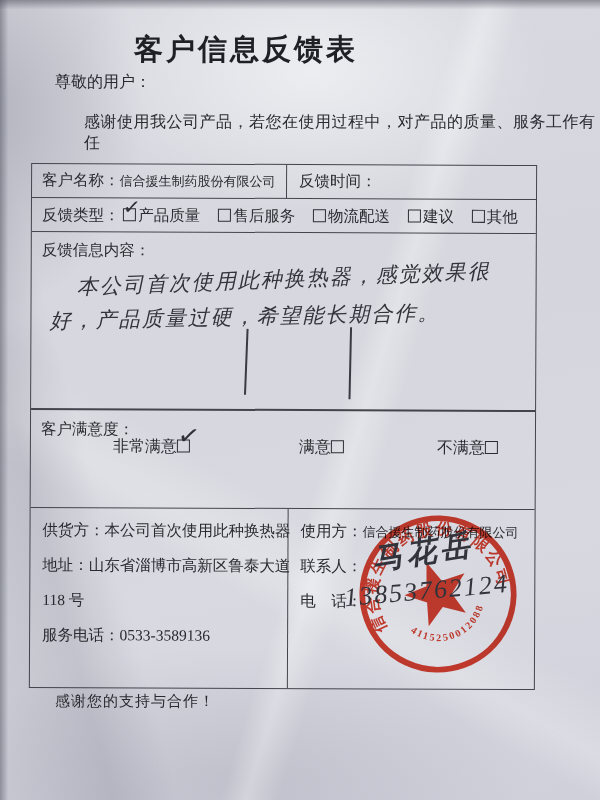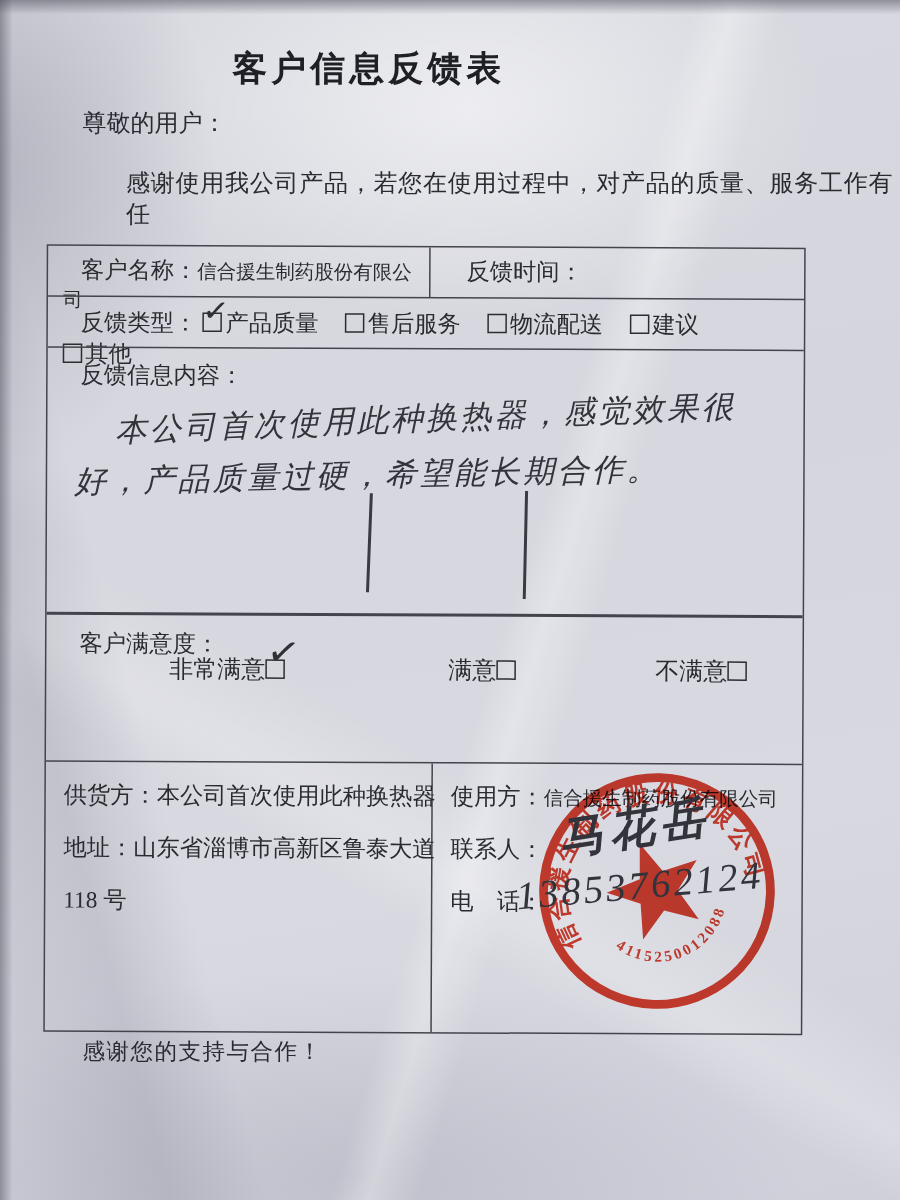--- a/index.html
+++ b/index.html
@@ -19,42 +19,42 @@
       linear-gradient(107deg, rgba(255,255,255,0) 55%, rgba(255,255,255,.30) 58%, rgba(255,255,255,0) 62%),
       linear-gradient(255deg, rgba(130,132,146,0) 78%, rgba(130,132,146,.28) 86%, rgba(130,132,146,.10) 100%),
       linear-gradient(30deg, rgba(255,255,255,0) 30%, rgba(255,255,255,.22) 34%, rgba(255,255,255,0) 40%),
       radial-gradient(ellipse 420px 200px at 40% 98%, rgba(126,128,142,.22), rgba(126,128,142,0) 70%),
       linear-gradient(170deg, #d9dae1 0%, #d4d5dd 40%, #d7d8e0 70%, #cfd0da 100%);
   }
 
   .abs { position:absolute; }
 
   .doc-title { top:30px; left:0; width:492px; text-align:center;
-    font-size:23px; font-weight:bold; letter-spacing:3px; color:#1f2026; }
+    font-size:29px; font-weight:bold; letter-spacing:3px; color:#1f2026; }
 
   .salutation { left:55px; top:72px;  font-size:16px; }
   .intro-1    { left:84px; top:112px; font-size:16px; letter-spacing:.5px;font-family:Liberation Serif, serif; }
   .intro-2    { left:55px; top:148px; font-size:16px; letter-spacing:.5px; }
 
   
   .form-table { left:30px; top:164px; width:506px; border:1.6px solid #44444d;
     transform:rotate(.25deg); background:rgba(255,255,255,.06); }
   .row { position:relative; border-top:1.4px solid #44444d; font-size:15.5px; }
   .row:first-child { border-top:none; }
   .r1 { height:33px; display:flex; }
   .r1 .cell-l { width:255px; border-right:1.4px solid #44444d; padding:6px 0 0 10px; }
   .r1 .cell-r { flex:1; padding:6px 0 0 12px; }
   .r2 { height:34px; padding:7px 0 0 10px; }
   .r3 { height:177px; padding:8px 0 0 10px; }
   .r4 { height:99px;  padding:9px 0 0 10px; border-top-width:2.2px; }
   .r5 { height:180px; display:flex; }
   .r5 .cell-l { width:258px; border-right:1.4px solid #44444d; position:relative; }
   .r5 .cell-r { flex:1; position:relative; }
 
-  .lbl { font-size:15.5px;margin-left:12px; }
+  .lbl { font-size:15.5px; }
   .val-small { font-size:13px; }
 
   
   .opt { display:inline-block; margin-right:14px; white-space:nowrap; }
   .cbox { position:relative; display:inline-block; width:13px; height:13px;
     border:1.5px solid #2c2d33; vertical-align:-1px; margin-right:2px; }
   .tick { position:absolute; left:-1px; top:-12px; font-size:21px; line-height:1;
     color:#303138; transform:rotate(6deg); font-family:"DejaVu Sans", sans-serif; }
   .tick-big { font-size:26px; top:-18px; left:0; transform:rotate(10deg); }
 
@@ -145,20 +145,21 @@
       <span class="sat-opt sat-3">
         <span>不满意</span><span class="cbox"></span>
       </span>
     </div>
 
     <div class="row r5">
       <div class="cell-l">
         <div class="line l-1"><span>供货方：</span><span>本公司首次使用此种换热器</span></div>
         <div class="line l-2"><span>地址：</span><span>山东省淄博市高新区鲁泰大道</span></div>
         <div class="line l-3">118 号</div>
+        <div class="line l-4"><span>服务电话：</span><span>0533-3589136</span></div>
       </div>
       <div class="cell-r">
         <div class="line l-1"><span>使用方：</span><span class="val-small">信合援生制药股份有限公司</span></div>
         <div class="line l-2"><span>联系人：</span></div>
         <div class="line l-3"><span>电　话：</span></div>
       </div>
     </div>
   </div>
 
   <div class="abs hand signature">马花岳</div>

